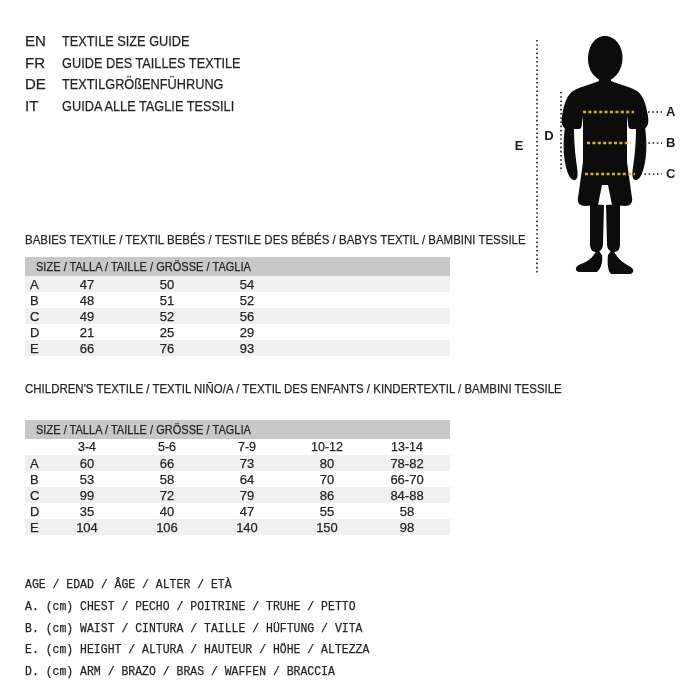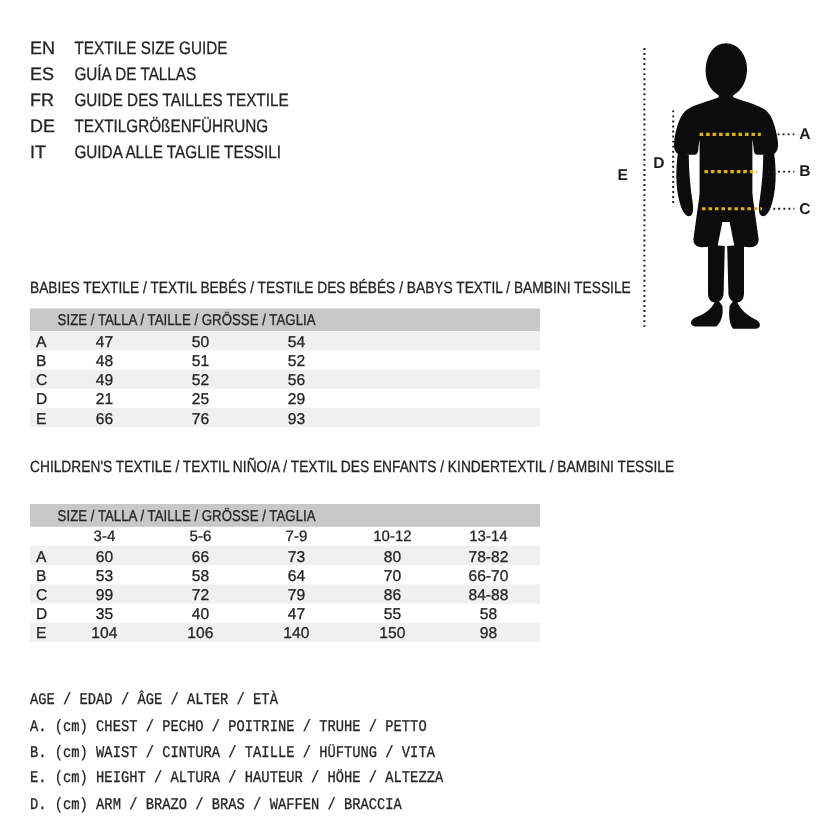--- a/index.html
+++ b/index.html
@@ -18,21 +18,21 @@
 
   
   .sec-title { position:absolute; left:25px; font-size:13.5px; height:16px; display:flex; align-items:center; }
   .title-babies { top:231px; }
   .title-children { top:380px; }
 
   
   .size-table { position:absolute; left:25px; width:425px; }
   .tbl-babies { top:257px; }
   .tbl-children { top:420px; }
-  .size-bar { height:19px; background:#c8c8c8; display:flex; align-items:center; padding-left:23px; font-size:13px; }
+  .size-bar { height:19px; background:#c8c8c8; display:flex; align-items:center; padding-left:11px; font-size:13px; }
   .trow { display:flex; height:16px; align-items:center; font-size:13px; }
   .trow.stripe { background:#f0f0f0; }
   .trow.thead { font-size:12.5px; }
   .cell-label { width:22px; padding-left:5px; flex:none; }
   .cell { width:80px; flex:none; text-align:center; }
 
   
   .legend { position:absolute; left:25px; top:574px;font-family:Liberation Mono, monospace; }
   .legend-line { height:21.7px; display:flex; align-items:center; font-size:13.5px; }
 
@@ -42,24 +42,20 @@
 </style>
 </head>
 <body>
 
 <div class="page">
 
   <div class="langs">
     <div class="lang-row">
       <span class="lang-code">EN</span>
       <span class="cond">TEXTILE SIZE GUIDE</span>
-    </div>
-    <div class="lang-row">
-      <span class="lang-code">ES</span>
-      <span class="cond">GUÍA DE TALLAS</span>
     </div>
     <div class="lang-row">
       <span class="lang-code">FR</span>
       <span class="cond">GUIDE DES TAILLES TEXTILE</span>
     </div>
     <div class="lang-row">
       <span class="lang-code">DE</span>
       <span class="cond">TEXTILGRÖßENFÜHRUNG</span>
     </div>
     <div class="lang-row">

